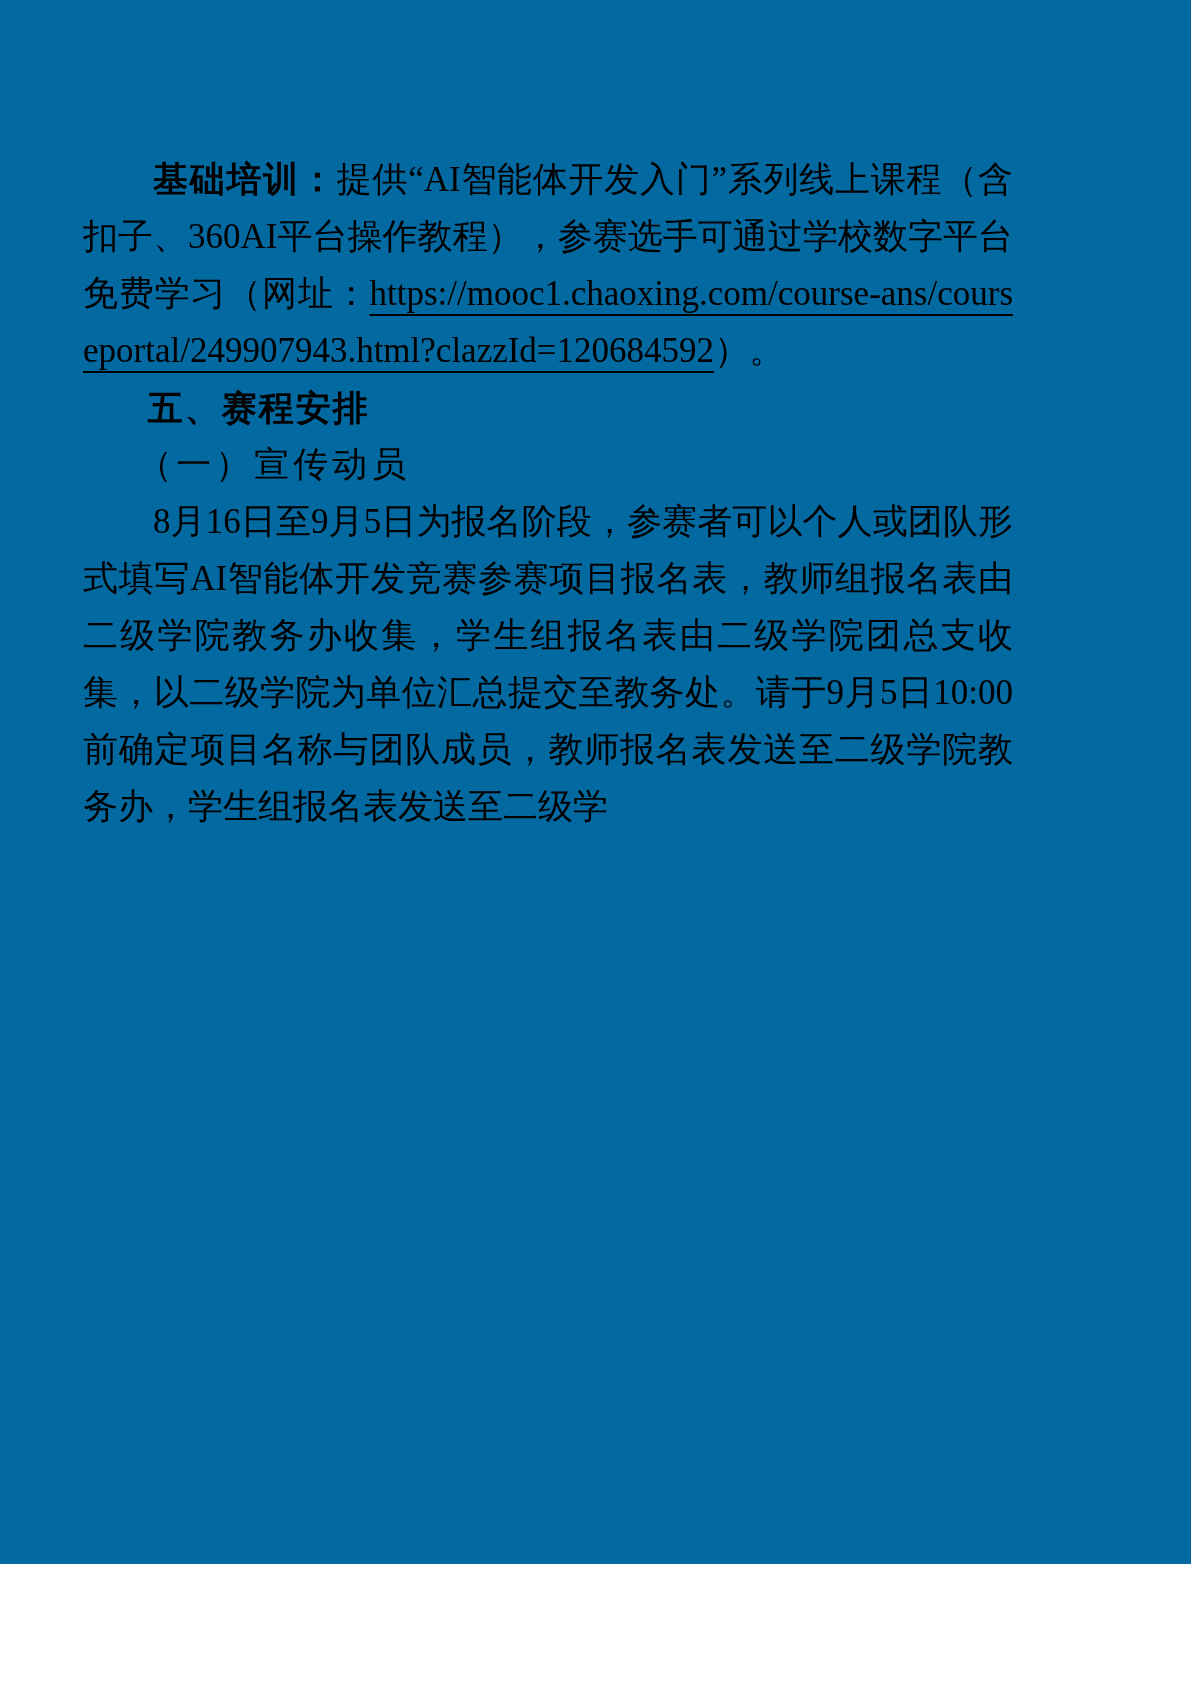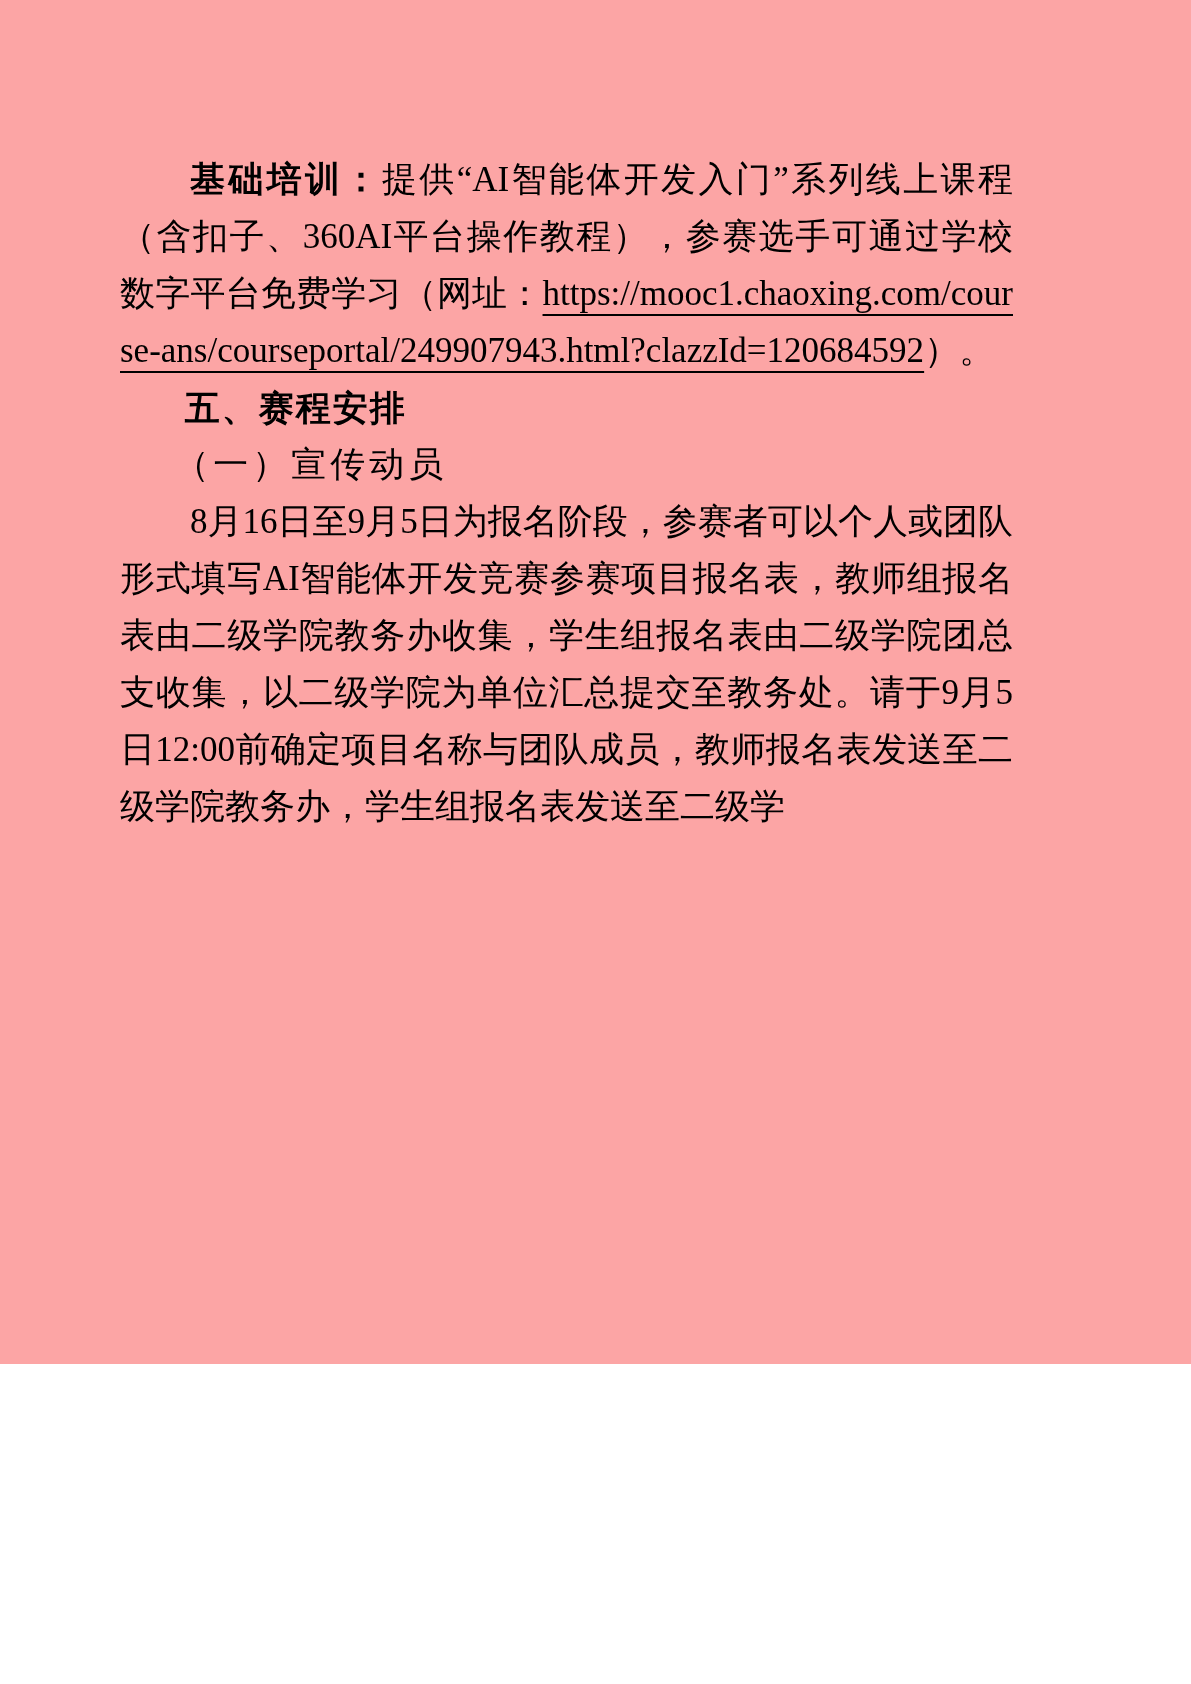--- a/index.html
+++ b/index.html
@@ -10,23 +10,23 @@
   body {
     width: 1191px;
     height: 1684px;
     overflow: hidden;
     font-family: "Liberation Serif", "DejaVu Serif", serif;
     color: #000000;
   }
   .page {
     box-sizing: border-box;
     width: 1191px;
-    height: 1364px;
-    padding: 150px 178px 0 120px;
-    background: #fca5a5;
+    height: 1564px;
+    padding: 150px 178px 0 83px;
+    background: #0369a1;
   }
   .para, .h-section, .h-sub {
     margin: 0;
     font-size: 35px;
     line-height: 57px;
     font-weight: normal;
   }
   .para {
     text-align: justify;
     text-indent: 2em;
@@ -63,15 +63,15 @@
   <p class="para"><span class="lead">基础培训：</span><span>提供“AI智能体开发入门”系列线上课程（含扣子、360AI平台操作教程），参赛选手可通过学校数字平台免费学习（网址：</span><a class="doc-link">https://mooc1.chaoxing.com/course-ans/courseportal/249907943.html?clazzId=120684592</a><span>）。</span></p>
 
 
 
   <h2 class="h-section">五、赛程安排</h2>
 
   <h3 class="h-sub">（一）宣传动员</h3>
 
 
 
-  <p class="para">8月16日至9月5日为报名阶段，参赛者可以个人或团队形式填写AI智能体开发竞赛参赛项目报名表，教师组报名表由二级学院教务办收集，学生组报名表由二级学院团总支收集，以二级学院为单位汇总提交至教务处。请于9月5日12:00前确定项目名称与团队成员，教师报名表发送至二级学院教务办，学生组报名表发送至二级学</p>
+  <p class="para">8月16日至9月5日为报名阶段，参赛者可以个人或团队形式填写AI智能体开发竞赛参赛项目报名表，教师组报名表由二级学院教务办收集，学生组报名表由二级学院团总支收集，以二级学院为单位汇总提交至教务处。请于9月5日10:00前确定项目名称与团队成员，教师报名表发送至二级学院教务办，学生组报名表发送至二级学</p>
 
 </div>
 
 </body></html>

